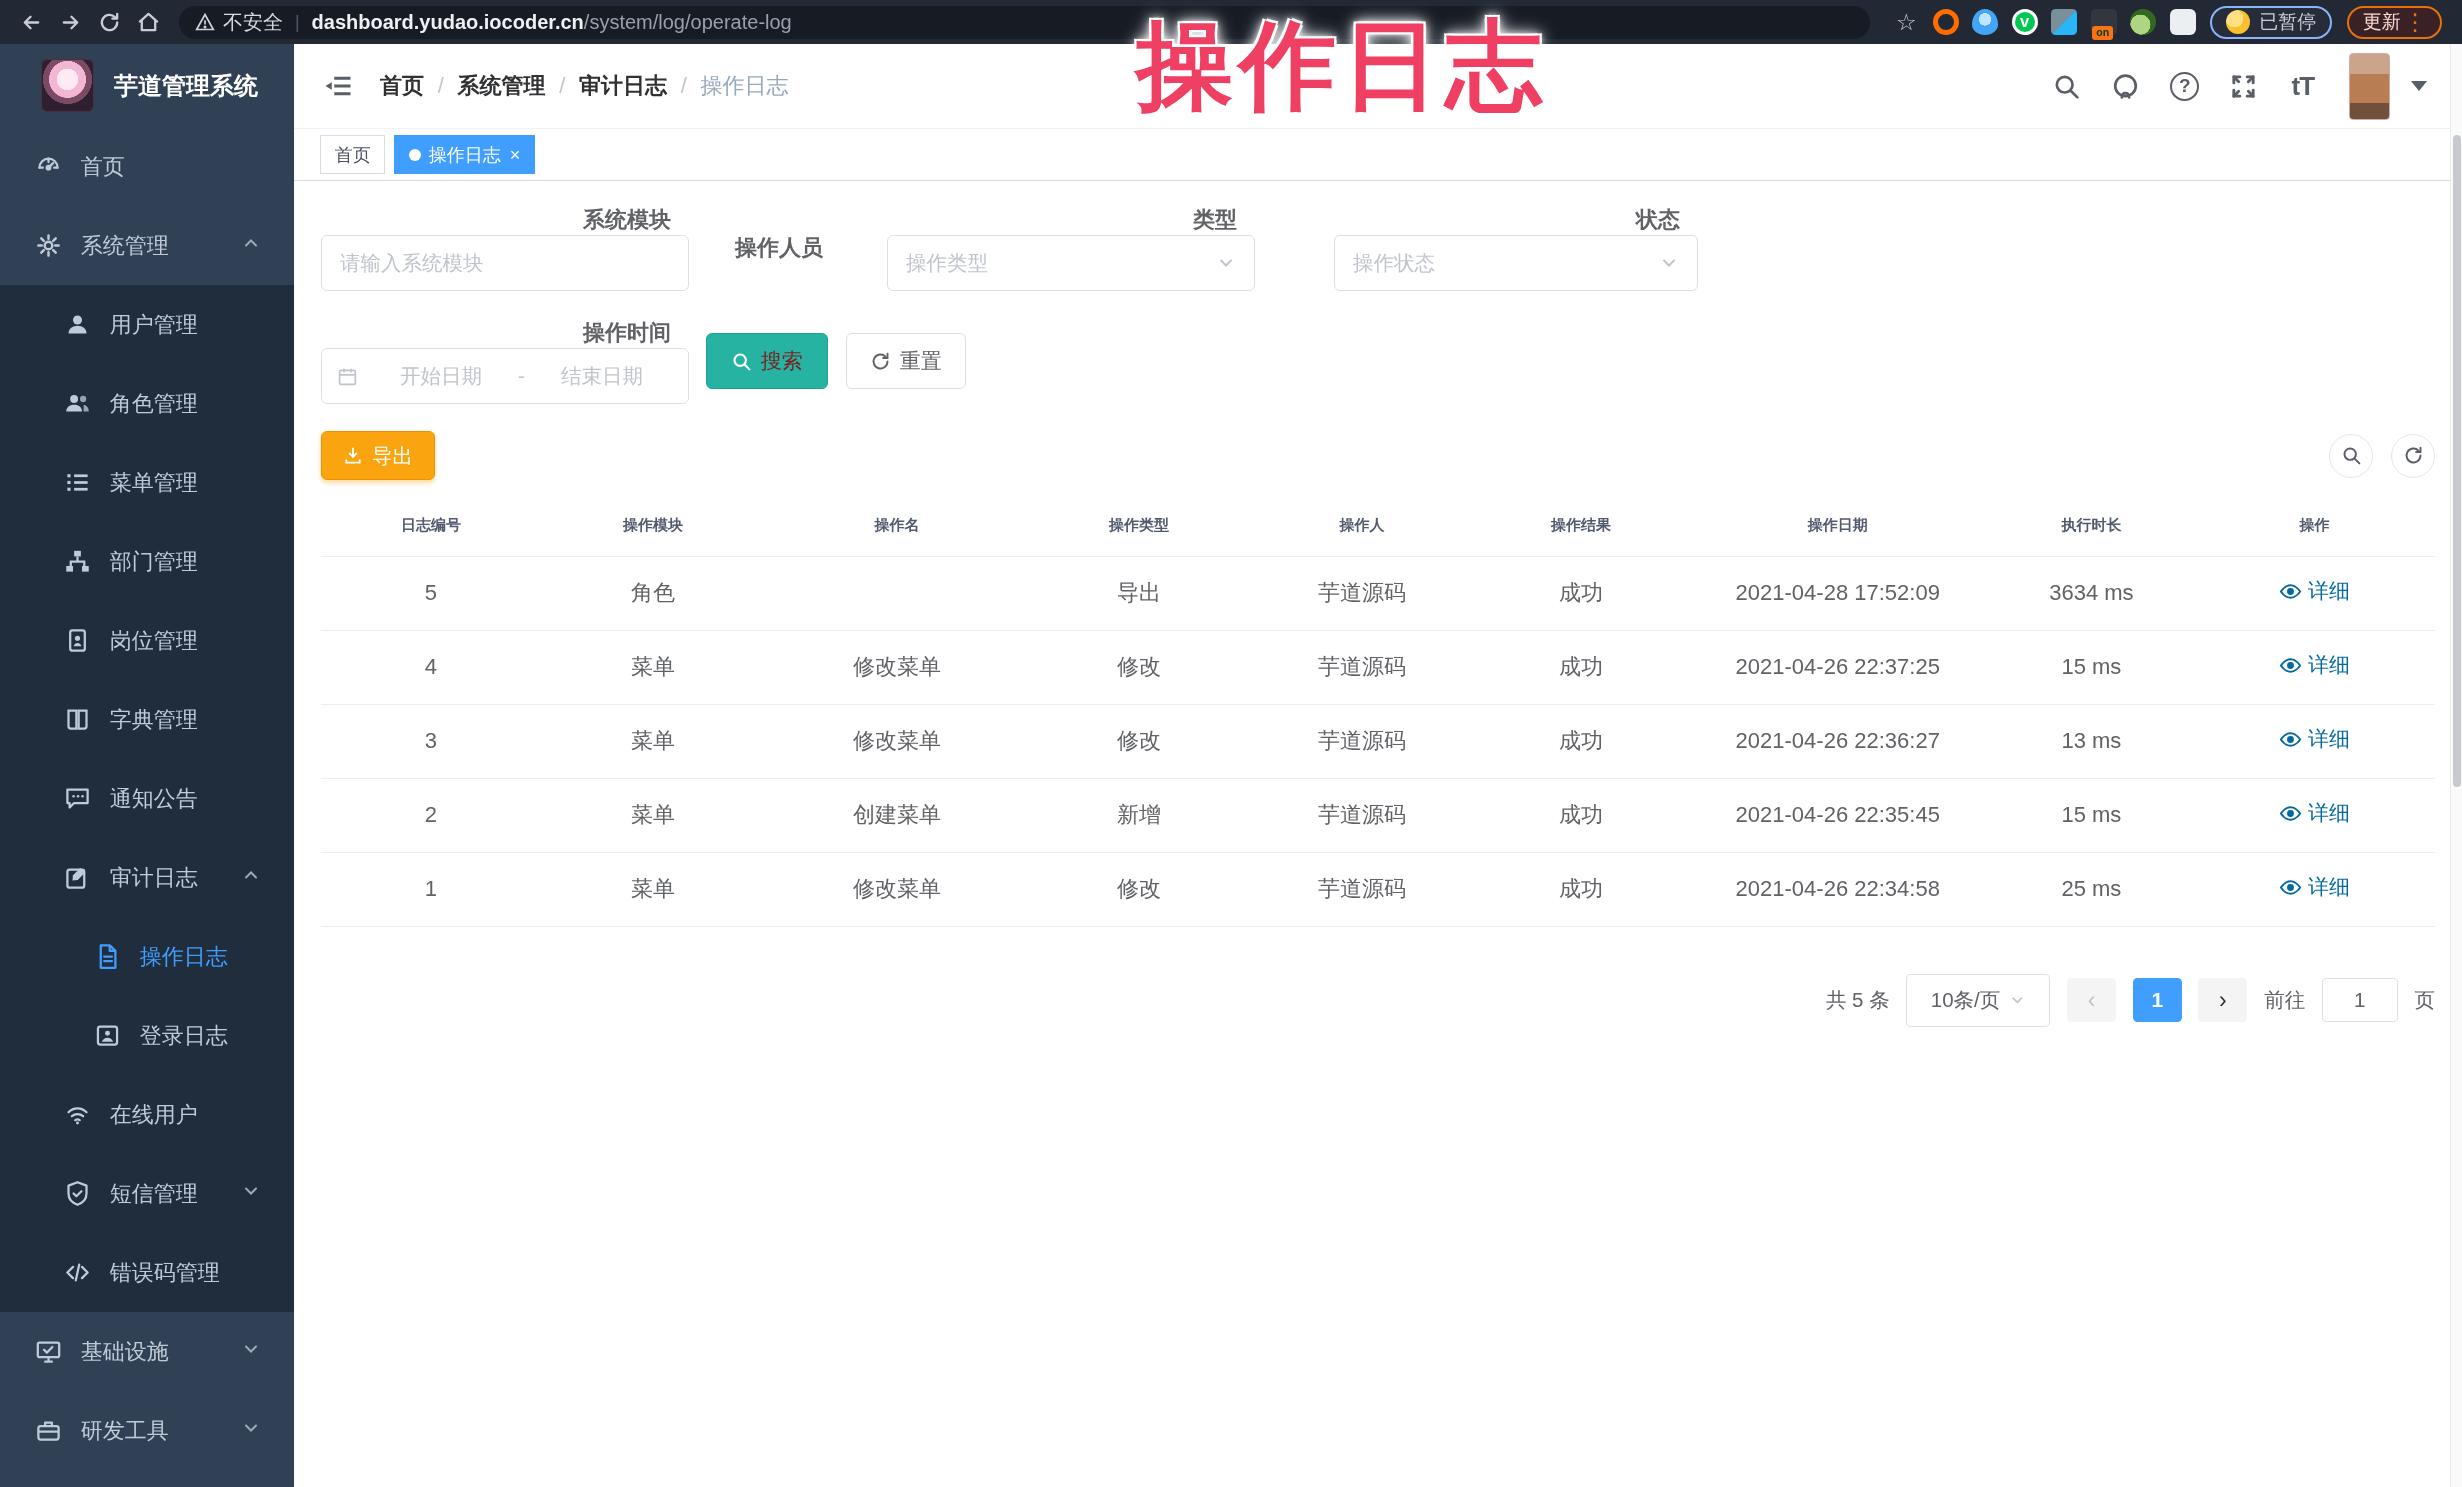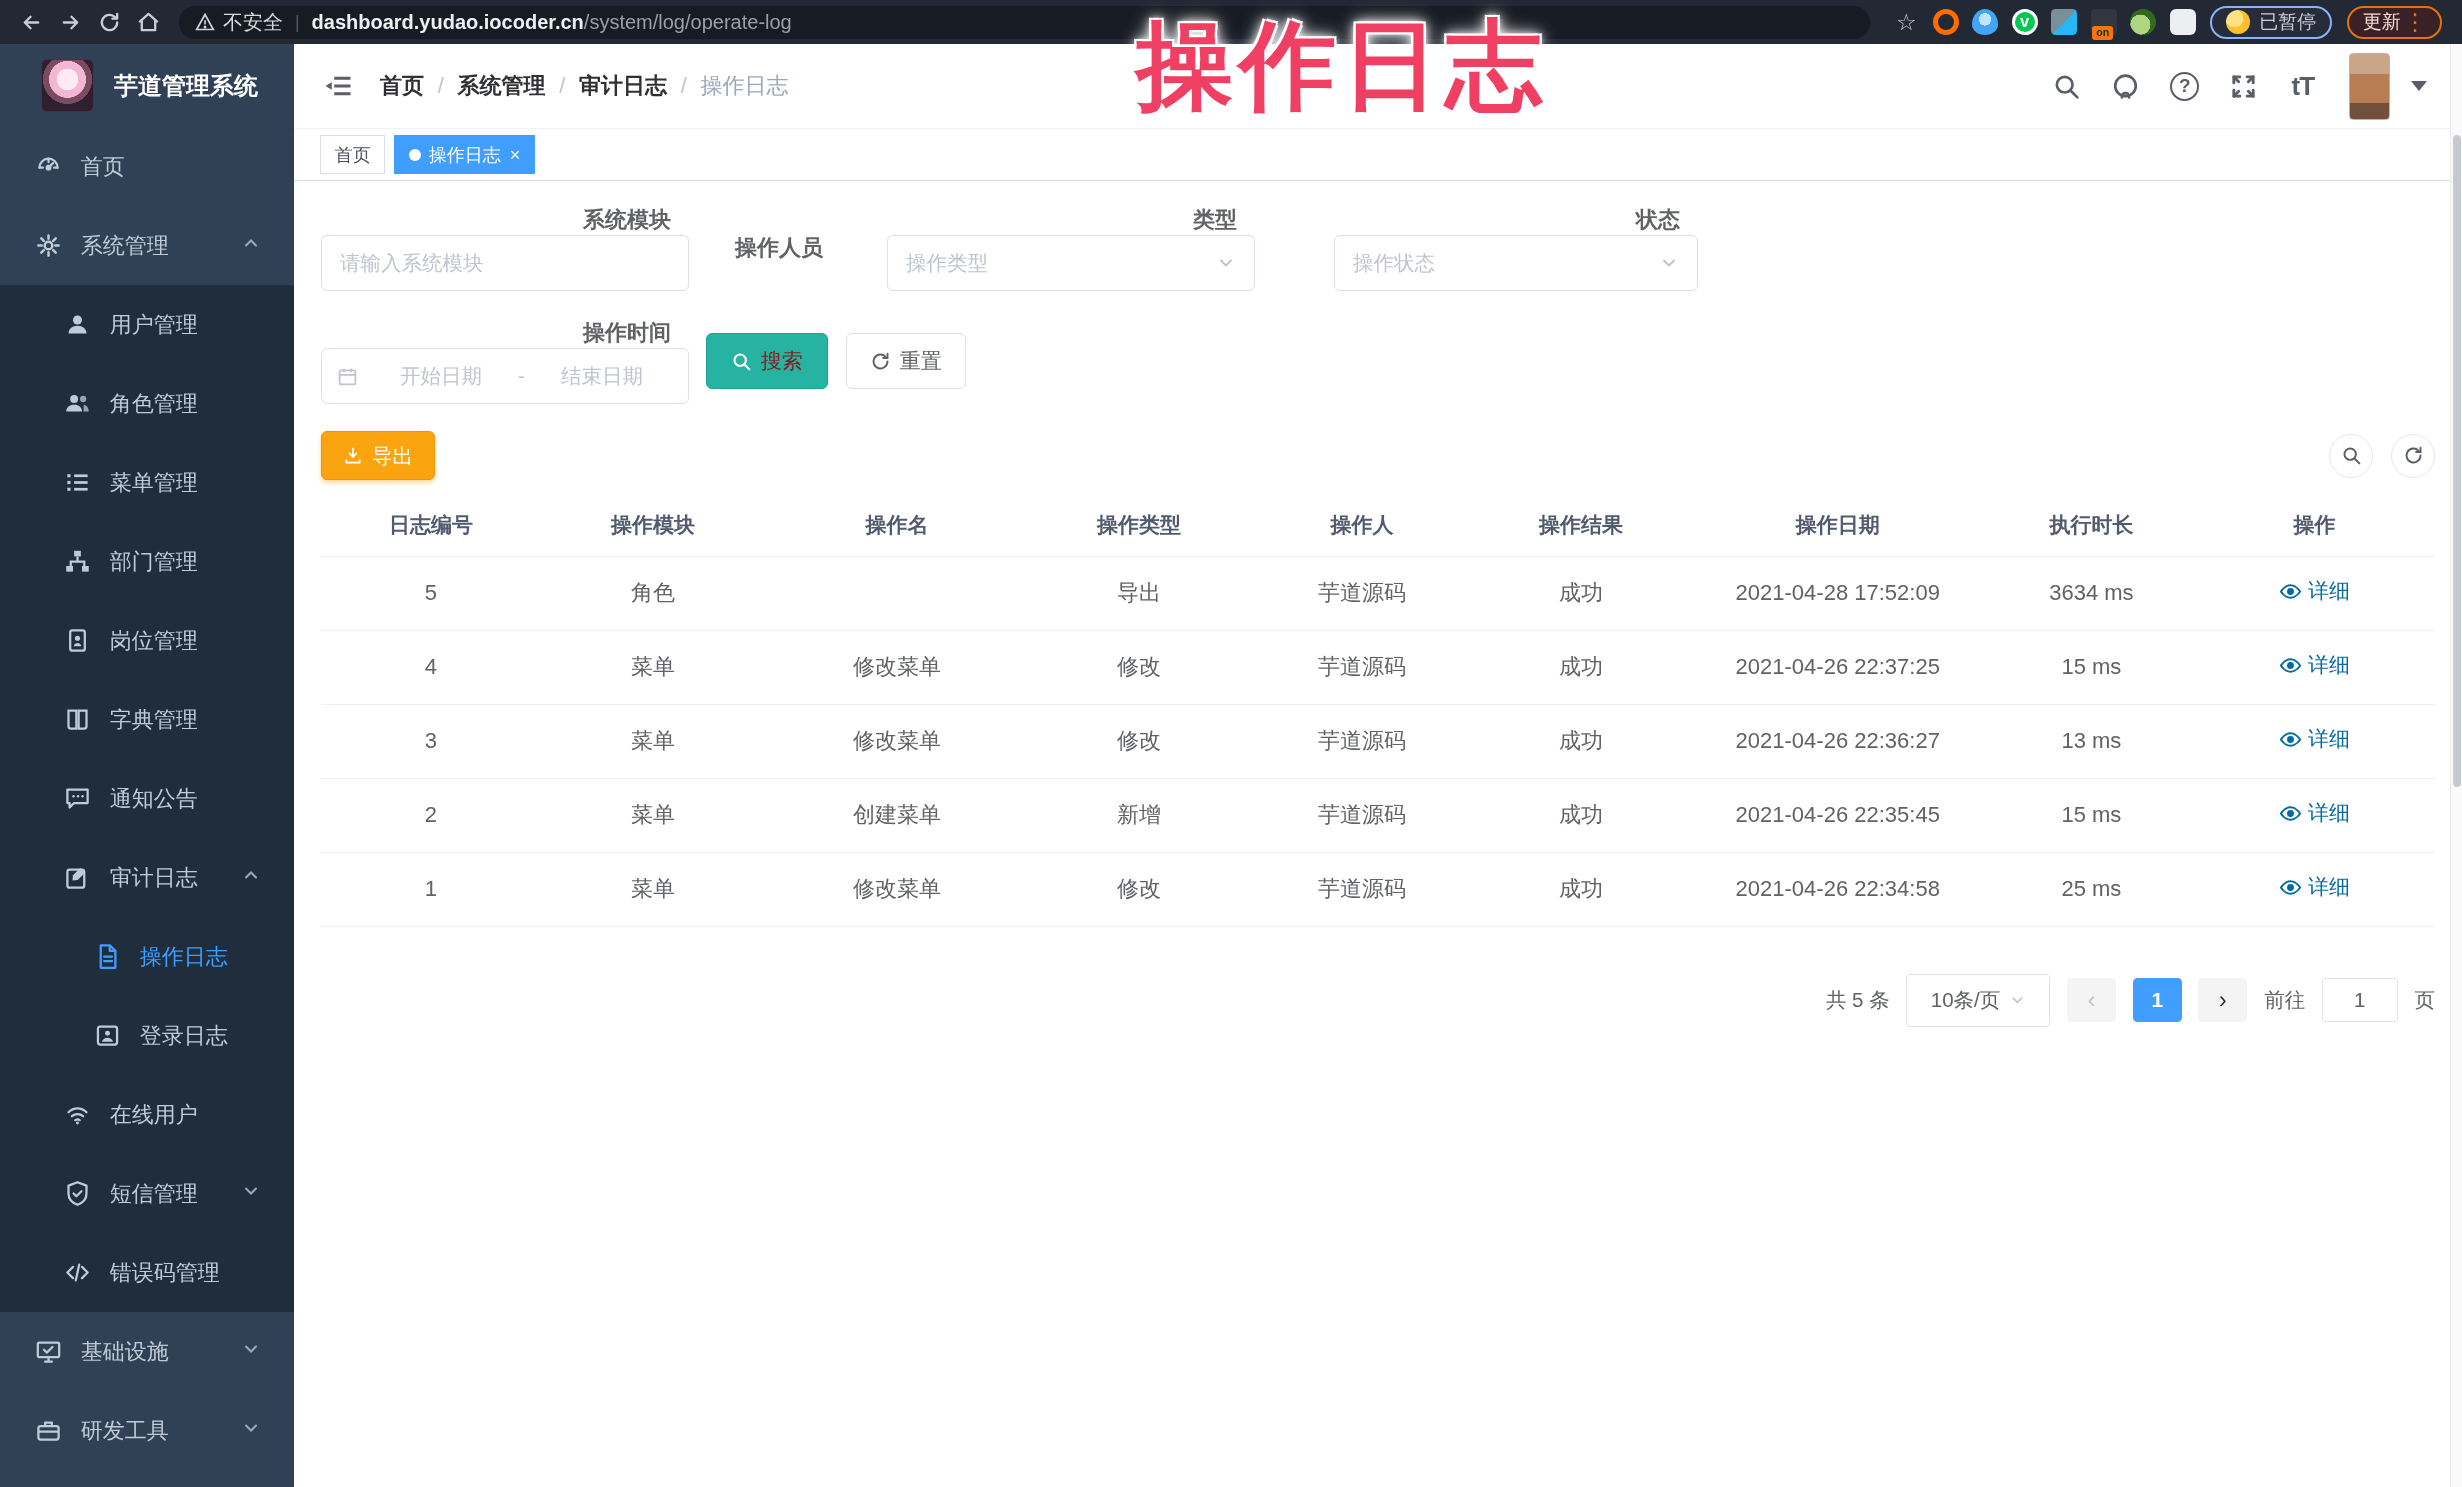--- a/index.html
+++ b/index.html
@@ -99,21 +99,21 @@
   .btn-search { background:#26b3a2; border-color:#1fa494; color:#7f1d1d; padding:0 24px; margin-left:16.7px;}
   .btn-reset { background:#fff; border-color:#dcdfe6; color:#606266; padding:0 23px; margin-left:18px;}
   .toolbar { display:flex; align-items:center; margin:4.6px 0 15px 0;}
   .btn-export { background:#faa40f; border-color:#f29100; color:#fff; height:49px; padding:0 21px; font-size:20.5px; box-shadow:0 2.3px 4.6px rgba(250,164,15,.4);}
   .btn-export svg { width:20px; height:20px;}
   .tool-right { margin-left:auto; display:flex; align-items:center;}
   .circle-btn { width:44px; height:44px; border-radius:50%; border:0.8px solid #e4e7ed; color:#5a5e66; display:flex; align-items:center; justify-content:center; margin-left:18px; background:#fff; cursor:pointer;}
   .circle-btn svg { width:21px; height:21px;}
 
   table.grid { width:100%; border-collapse:collapse; }
-  .grid th { height:61px; font-size:21px; color:#515a6e; font-weight:700; text-align:center; border-bottom:0.8px solid #ebeef5; background:#fff; white-space:nowrap;}
+  .grid th { height:61px; font-size:15px; color:#515a6e; font-weight:700; text-align:center; border-bottom:0.8px solid #ebeef5; background:#fff; white-space:nowrap;}
   .grid td { height:74px; font-size:22px; color:#606266; text-align:center; border-bottom:0.8px solid #ebeef5; white-space:nowrap;}
   .detail-link { color:#0369a1; display:inline-flex; align-items:center; cursor:pointer; font-size:21px;}
   .detail-link svg { width:23px; height:23px; margin-right:6px;}
 
   .pager { display:flex; justify-content:flex-end; align-items:center; margin-top:47px; font-size:20.5px; color:#606266;}
   .pager > * { margin-left:16.7px; }
   .psize { width:144px; height:53px; border:0.8px solid #dcdfe6; border-radius:4.6px; display:flex; align-items:center; justify-content:center; color:#606266; cursor:pointer;}
   .psize svg { width:16.7px; height:16.7px; color:#c0c4cc; margin-left:9px;}
   .pbtn { width:49px; height:44px; border-radius:4.6px; background:#f4f4f5; display:flex; align-items:center; justify-content:center; font-size:23px; cursor:pointer;}
   .pbtn.prev { color:#c0c4cc; }

